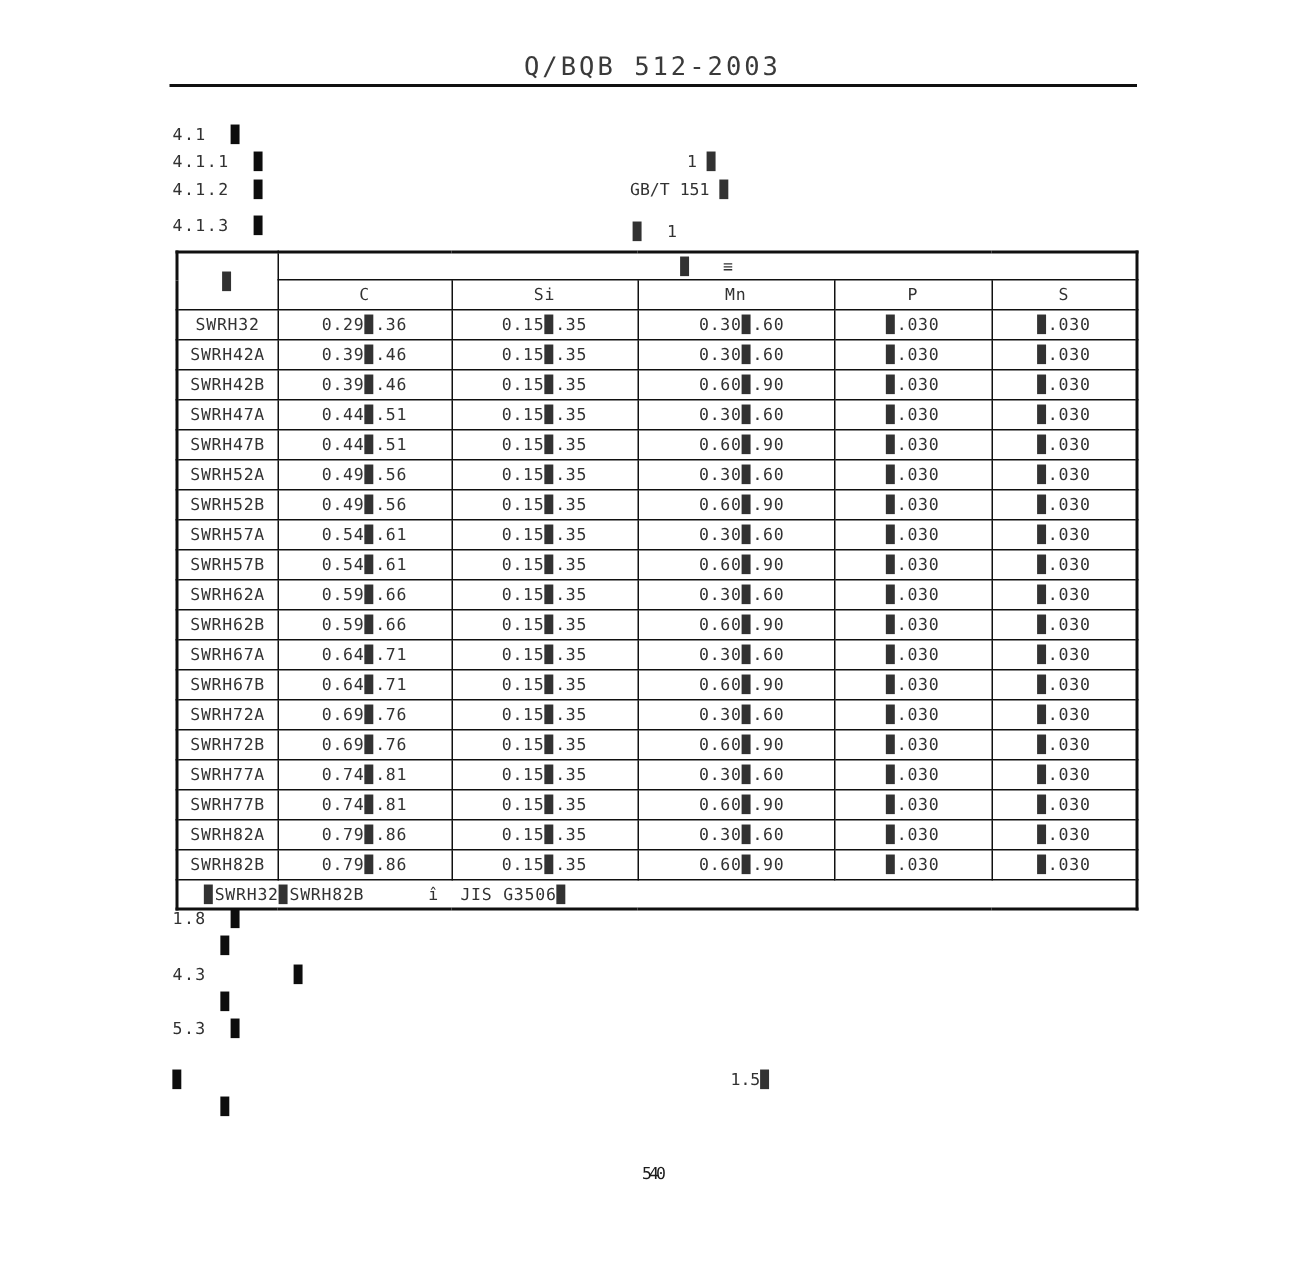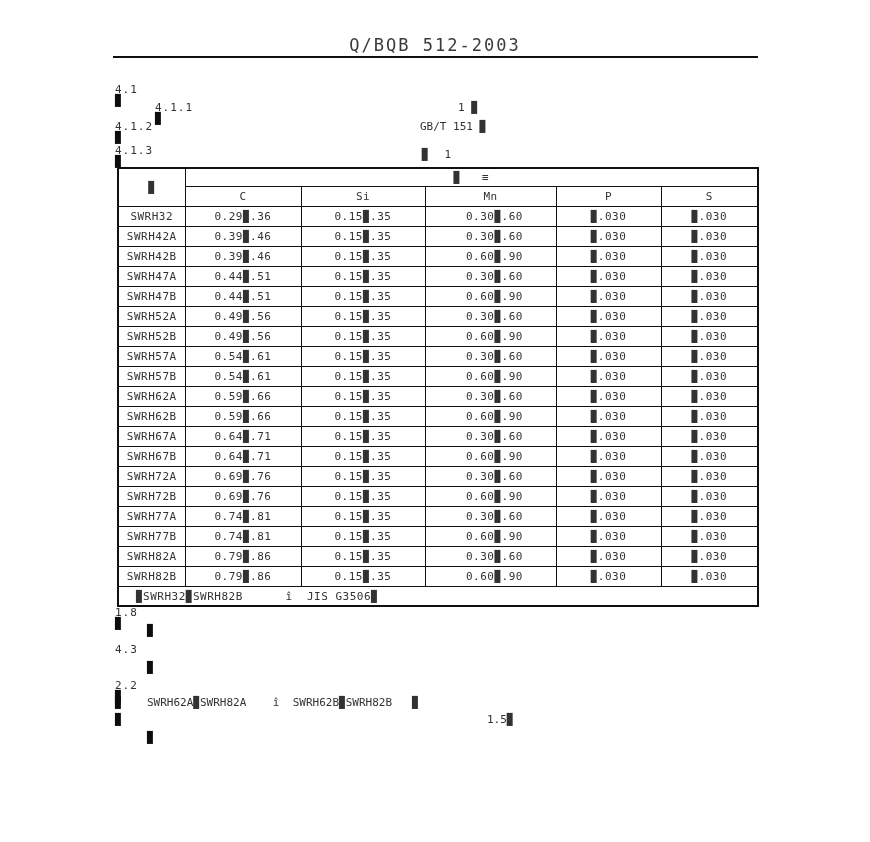--- a/index.html
+++ b/index.html
@@ -4,21 +4,21 @@
 <style>
   html,body{margin:0;padding:0;background:#ffffff;}
   .page{
     position:relative;width:870px;height:842px;background:#ffffff;overflow:hidden;
     font-family:"DejaVu Sans Mono","DejaVu Sans",monospace;
     color:#323232;font-size:11px;line-height:1;
   }
   .abs{position:absolute;white-space:pre;}
   .doc-number{top:37px;left:0;width:870px;text-align:center;font-size:17px;letter-spacing:2px;color:#3a3a3a;}
   .rule{position:absolute;top:56px;left:113px;width:645px;height:2px;background:#101010;}
-  .sec{display:flex;flex-direction:column;}
+  .sec{display:flex;}
   .sec .num{letter-spacing:1px;}
   .sec .tofu-gap{display:inline-block;width:16px;}
   .tofu-txt{color:#0d0d0d;}
   
   .tbl-wrap{position:absolute;top:167px;left:117px;width:640px;}
   .tbl-title{position:absolute;top:149px;left:117px;width:640px;text-align:center;letter-spacing:1px;white-space:pre;}
   table{border-collapse:collapse;table-layout:fixed;width:640px;font-size:11px;color:#323232;}
   table,td,th{border:1px solid #101010;}
   table{border-width:2px;}
   th,td{padding:0;height:19px;text-align:center;font-weight:normal;letter-spacing:0.5px;white-space:pre;overflow:hidden;}
@@ -31,21 +31,21 @@
 <body>
 
 <div class="page">
 
   <div class="abs doc-number">Q/BQB 512-2003</div>
   <div class="rule"></div>
 
   <div class="abs sec" style="top:84px;left:115px;">
     <span class="num">4.1</span><span class="tofu-gap"></span><span class="tofu-txt">▉</span>
   </div>
-  <div class="abs sec" style="top:102px;left:115px;margin-left:40px;">
+  <div class="abs sec" style="top:102px;left:115px;">
     <span class="num">4.1.1</span><span class="tofu-gap"></span><span class="tofu-txt">▉</span>
   </div>
   <div class="abs" style="top:102px;left:458px;">1 ▉</div>
   <div class="abs sec" style="top:121px;left:115px;">
     <span class="num">4.1.2</span><span class="tofu-gap"></span><span class="tofu-txt">▉</span>
   </div>
   <div class="abs" style="top:121px;left:420px;">GB/T 151 ▉</div>
   <div class="abs sec" style="top:145px;left:115px;">
     <span class="num">4.1.3</span><span class="tofu-gap"></span><span class="tofu-txt">▉</span>
   </div>
@@ -241,21 +241,21 @@
     <span class="num">1.8</span><span class="tofu-gap"></span><span class="tofu-txt">▉</span>
   </div>
   <div class="abs tofu-txt" style="top:625px;left:147px;">▉</div>
 
   <div class="abs sec" style="top:644px;left:115px;gap:21px;">
     <span class="num">4.3</span><span class="tofu-gap"></span><span class="tofu-txt">▉</span>
   </div>
   <div class="abs tofu-txt" style="top:662px;left:147px;">▉</div>
 
   <div class="abs sec" style="top:680px;left:115px;">
-    <span class="num">2.2</span><span class="tofu-gap"></span><span class="tofu-txt">▉</span>
-  </div>
-  <div class="abs" style="top:697px;left:147px;">SWRH62A▉SWRH82A    î  SWRH62B▉SWRH82B   ▉</div>
+    <span class="num">5.3</span><span class="tofu-gap"></span><span class="tofu-txt">▉</span>
+  </div>
   <div class="abs tofu-txt" style="top:714px;left:115px;">▉</div>
   <div class="abs" style="top:714px;left:487px;">1.5▉</div>
   <div class="abs tofu-txt" style="top:732px;left:147px;">▉</div>
 
+  <div class="abs pagenum">540</div>
 
 </div>
 
 </body></html>

